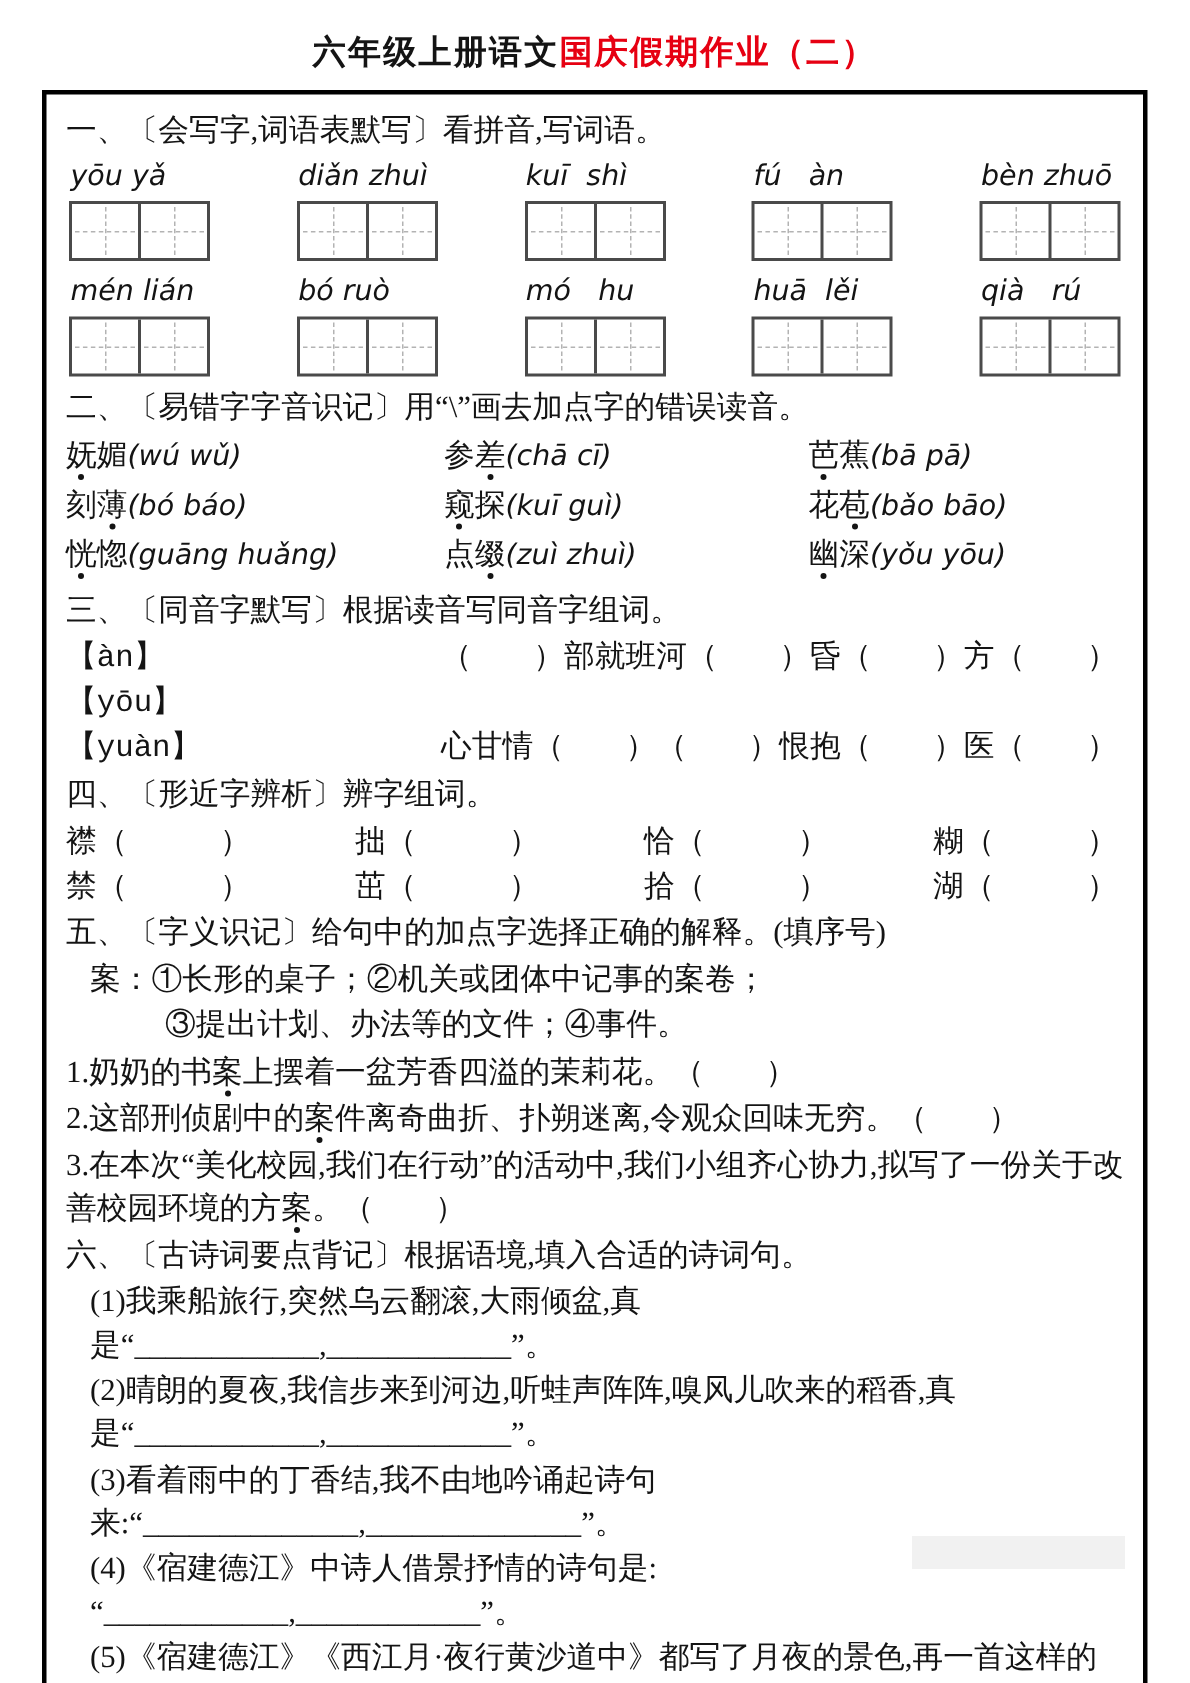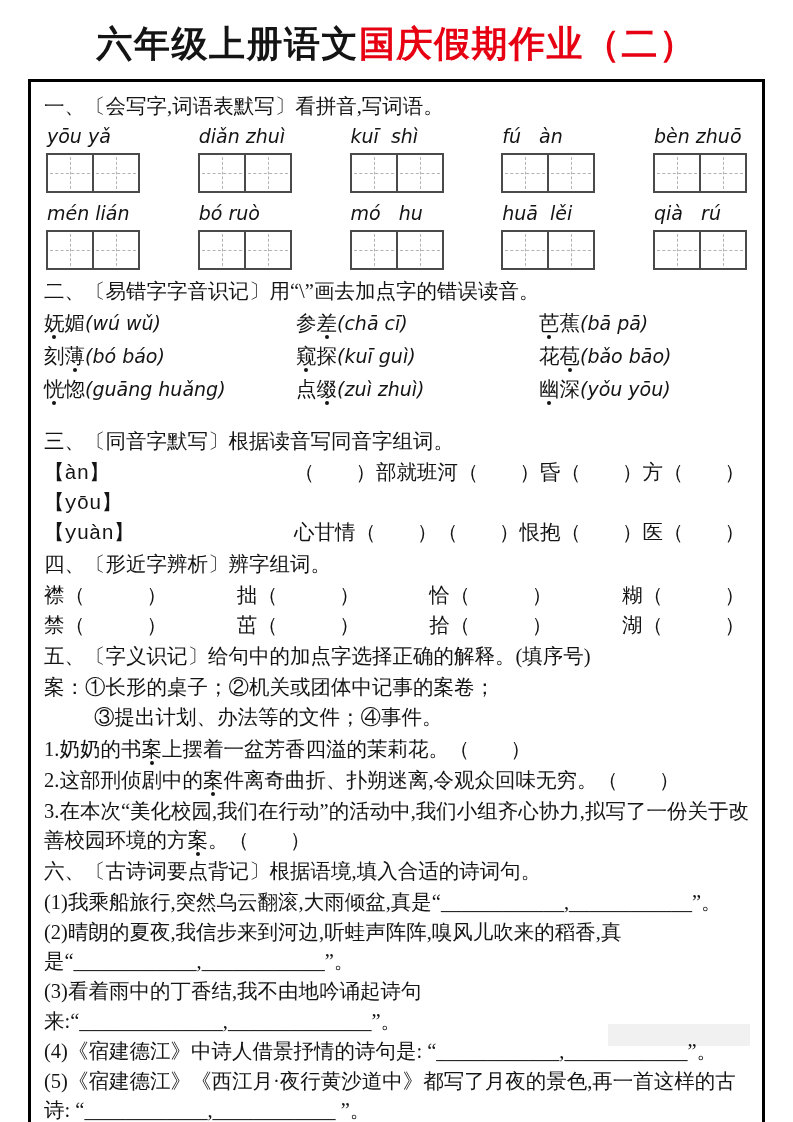--- a/index.html
+++ b/index.html
@@ -2,45 +2,45 @@
 <html><head>
 <meta charset="utf-8">
 <style>
   html,body{margin:0;padding:0;}
   body{
     width:793px;height:1122px;overflow:hidden;background:#ffffff;
     font-family:"Liberation Serif","DejaVu Serif",serif;color:#141414;
     position:relative;
   }
   .page-title{
-    text-align:center;margin:20px 0 10px;font-size:36px;font-weight:700;
+    text-align:center;margin:20px 0 10px;font-size:22px;font-weight:700;
     letter-spacing:1.5px;white-space:nowrap;
   }
   .page-title .red{color:#e60012;}
   .sheet{
     margin:0 28px;border:3px solid #000;border-bottom-width:5px;
     padding:8px 13px 6px;font-size:20.5px;line-height:1.42;
   }
   .s-head{margin:2px 0;}
-  p{margin:1px 0;}
+  p{margin:1px 16px;}
 
   
   .pinrow{display:flex;justify-content:space-between;margin:1px 2px 7px;}
   .pin{
     display:block;font-family:"DejaVu Sans","Liberation Sans",sans-serif;
     font-style:italic;font-size:19px;white-space:pre;margin:0 0 3px 1px;
   }
   .wgrid{display:flex;width:94px;height:40px;border:2px solid #4a4a4a;box-sizing:border-box;}
   .wcell{flex:1;position:relative;}
   .wcell + .wcell{border-left:2px solid #4a4a4a;}
   .wcell::before{content:"";position:absolute;top:2px;bottom:2px;left:50%;border-left:1px dashed #b3b3b3;}
   .wcell::after{content:"";position:absolute;left:2px;right:2px;top:50%;border-top:1px dashed #b3b3b3;}
 
   
-  .s2grid{display:grid;grid-template-columns:252px 243px auto;row-gap:4px;margin:3px 0 23px;}
+  .s2grid{display:grid;grid-template-columns:252px 243px auto;row-gap:4px;margin:3px 0 8px;}
   .s2item{white-space:nowrap;}
   .pinyin{font-family:"DejaVu Sans","Liberation Sans",sans-serif;font-style:italic;font-size:19px;}
   .du{position:relative;}
   .du::after{
     content:"";position:absolute;width:4px;height:4px;background:#141414;
     border-radius:50%;left:50%;transform:translateX(-50%);bottom:-5px;
   }
 
   
   .s3row{display:flex;margin:1px 0;font-family:Liberation Mono, monospace;}

